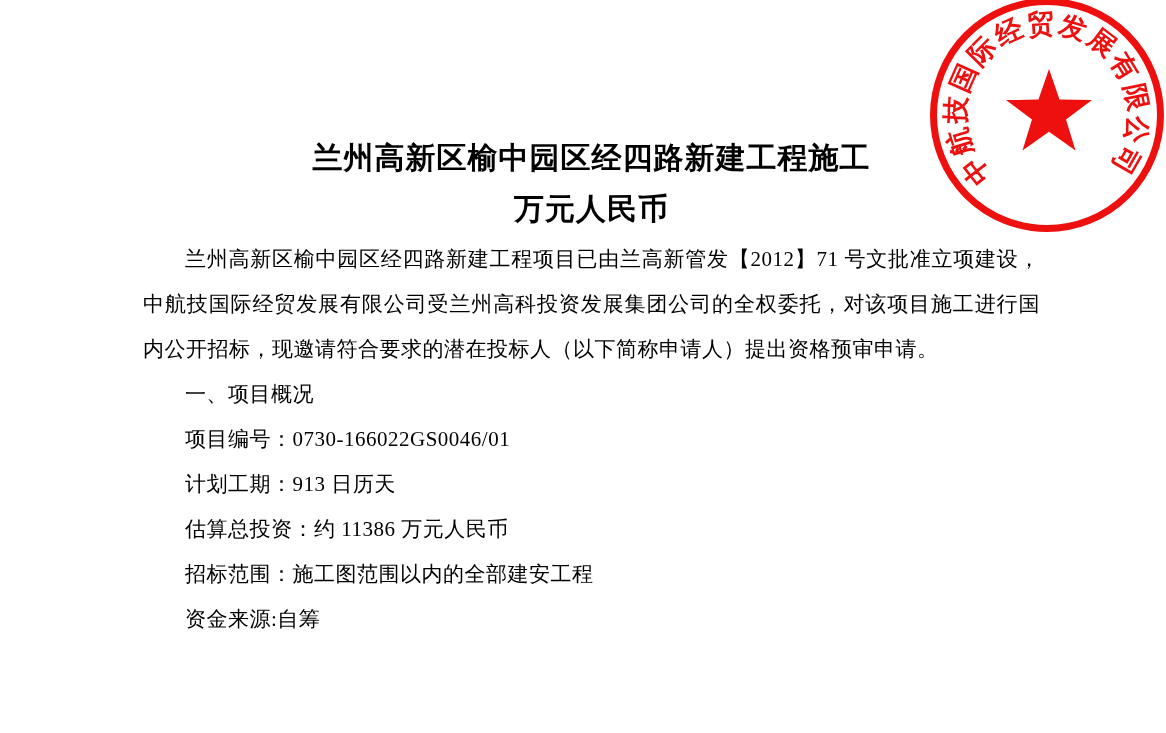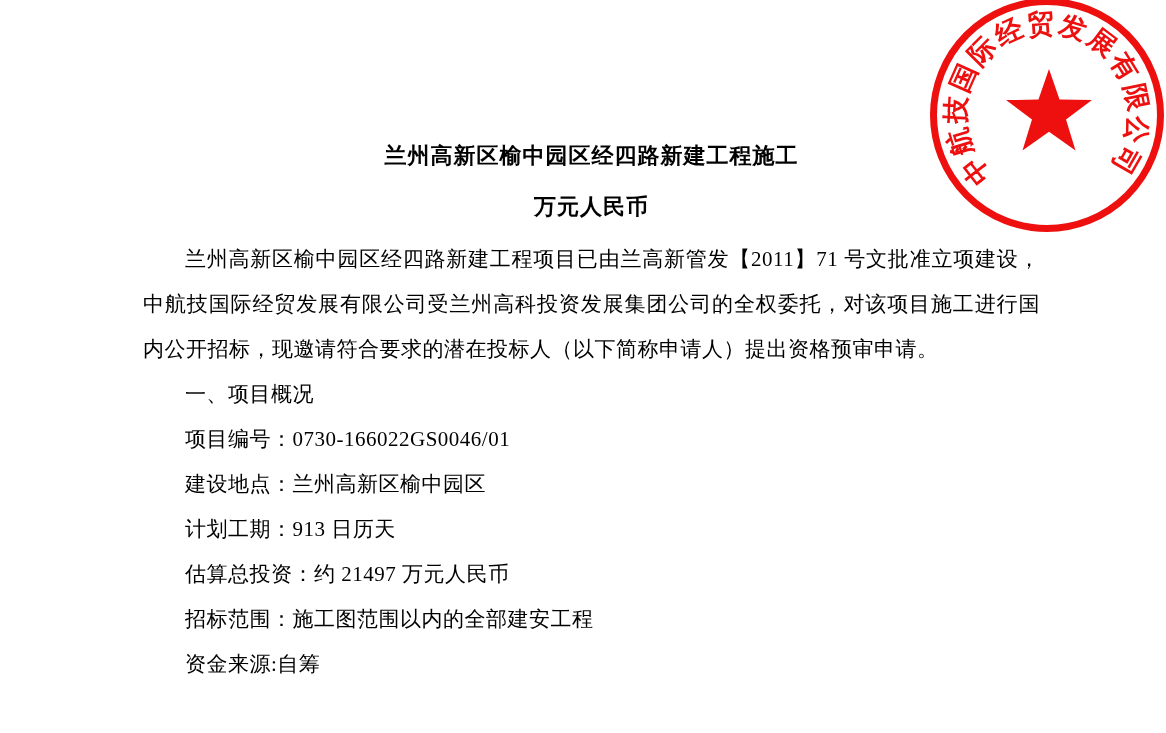--- a/index.html
+++ b/index.html
@@ -14,23 +14,23 @@
     color: #000000;
   }
   .doc {
     position: absolute;
     left: 143px;
     top: 132px;
     width: 897px;
   }
   .doc-title {
     text-align: center;
-    font-family: Liberation Mono, monospace;
+    font-family: Liberation Sans, sans-serif;
     font-weight: bold;
-    font-size: 22px;
+    font-size: 30px;
     line-height: 51px;
     letter-spacing: 1px;
     color: #000000;
   }
   .intro-paragraph {
     margin-top: 3px;
     font-size: 21px;
     line-height: 45px;
     text-align: justify;
     text-indent: 2em;
@@ -96,28 +96,27 @@
 
 <div class="page">
 
   <div class="doc">
 
     <div class="doc-title">
       <div>兰州高新区榆中园区经四路新建工程施工</div>
       <div>万元人民币</div>
     </div>
 
-    <p class="intro-paragraph">兰州高新区榆中园区经四路新建工程项目已由兰高新管发【2011】71 号文批准立项建设，中航技国际经贸发展有限公司受兰州高科投资发展集团公司的全权委托，对该项目施工进行国内公开招标，现邀请符合要求的潜在投标人（以下简称申请人）提出资格预审申请。</p>
+    <p class="intro-paragraph">兰州高新区榆中园区经四路新建工程项目已由兰高新管发【2012】71 号文批准立项建设，中航技国际经贸发展有限公司受兰州高科投资发展集团公司的全权委托，对该项目施工进行国内公开招标，现邀请符合要求的潜在投标人（以下简称申请人）提出资格预审申请。</p>
 
     <div class="body-line">一、项目概况</div>
 
     <div class="body-line">项目编号：0730-166022GS0046/01</div>
-    <div class="body-line">建设地点：兰州高新区榆中园区</div>
     <div class="body-line">计划工期：913 日历天</div>
-    <div class="body-line">估算总投资：约 21497 万元人民币</div>
+    <div class="body-line">估算总投资：约 11386 万元人民币</div>
     <div class="body-line">招标范围：施工图范围以内的全部建安工程</div>
     <div class="body-line">资金来源:自筹</div>
 
   </div>
 
   <div class="seal">
     <div class="seal-ring"></div>
     <svg class="seal-star" viewBox="0 0 100 100">
       <polygon points="50,2 61.2,34.6 95.7,35.2 68.1,55.9 78.2,88.8 50,69 21.8,88.8 31.9,55.9 4.3,35.2 38.8,34.6" fill="currentColor"></polygon>
     </svg>

